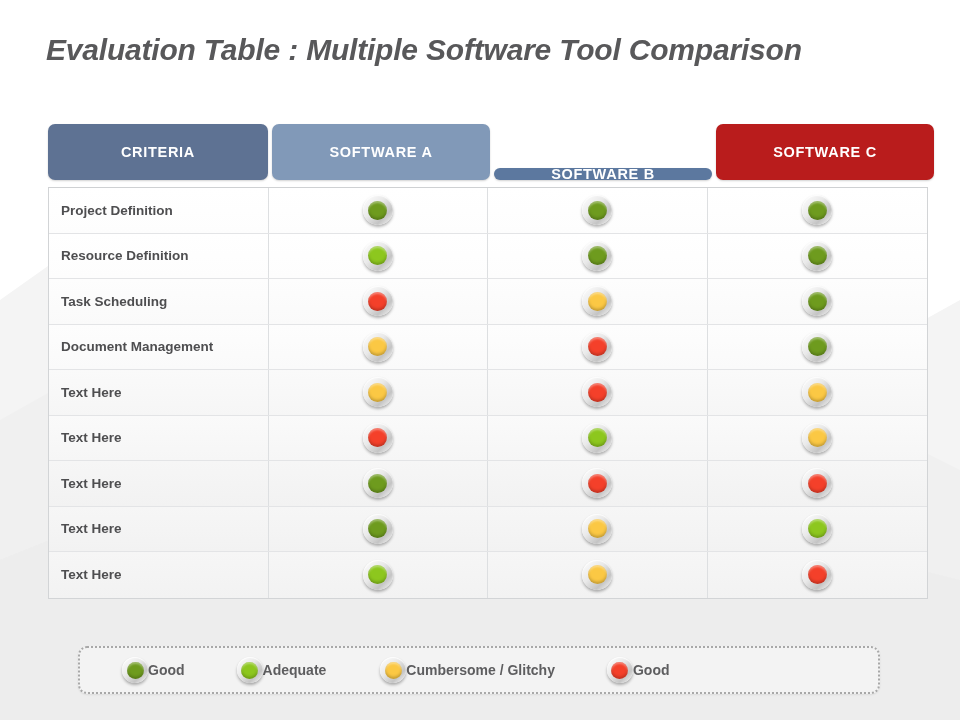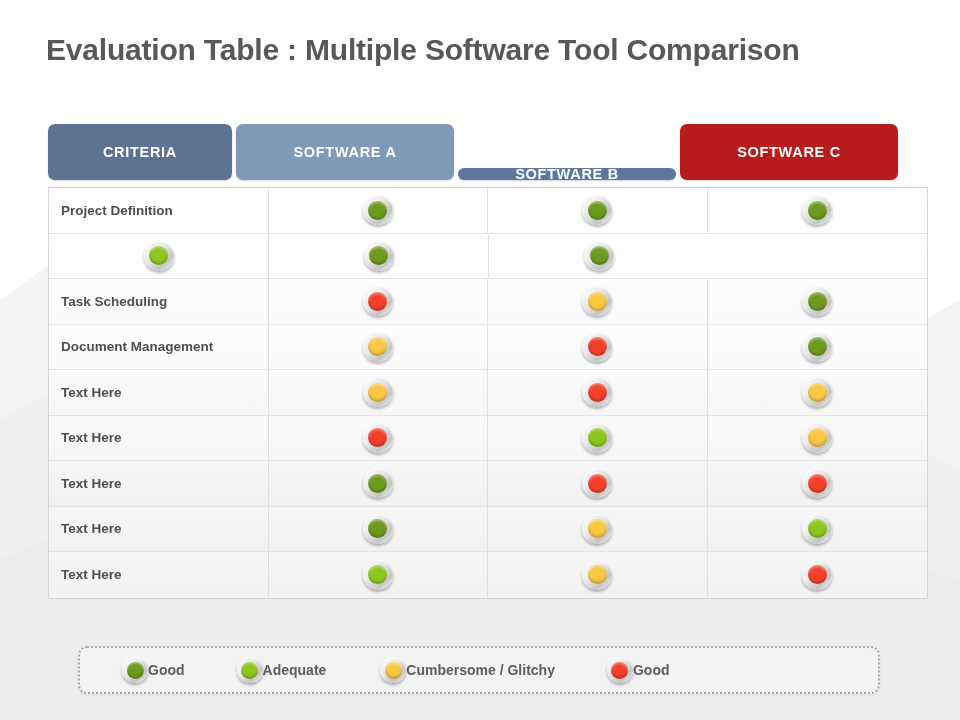--- a/index.html
+++ b/index.html
@@ -34,20 +34,21 @@
   
   .title {
     position: absolute;
     left: 46px;
     top: 33px;
     font-size: 30px;
     font-weight: bold;
     color: #58585a;
     letter-spacing: -0.2px;
     white-space: nowrap;
+    font-style: italic;
   }
 
   
   .table {
     position: absolute;
     left: 48px;
     top: 124px;
     width: 880px;
   }
 
@@ -62,21 +63,21 @@
     border-radius: 7px;
     color: #ffffff;
     font-size: 14.5px;
     font-weight: bold;
     letter-spacing: 0.7px;
     display: flex;
     align-items: center;
     justify-content: center;
     box-shadow: 0 1px 2px rgba(0,0,0,0.18);
   }
-  .th.c0 { width: 184px; }
+  .th.c0 { width: 220px; }
   .th.c1, .th.c2, .th.c3 { width: 218px; }
 
   
   .tbody {
     margin-top: 7px;
     border: 1px solid #d2d4d6;
     border-top: 1px solid #cfd1d3;
     background: #fbfbfb;
   }
 
@@ -199,20 +200,21 @@
           </div>
         <div class="td val">
             <span class="orb" style="--dot: #6E9B1E;"></span>
           </div>
         <div class="td val">
             <span class="orb" style="--dot: #6E9B1E;"></span>
           </div>
       </div>
 
       <div class="tr s0">
+        <div class="td crit">Resource Definition</div>
         <div class="td val">
             <span class="orb" style="--dot: #8DC71E;"></span>
           </div>
         <div class="td val">
             <span class="orb" style="--dot: #6E9B1E;"></span>
           </div>
         <div class="td val">
             <span class="orb" style="--dot: #6E9B1E;"></span>
           </div>
       </div>

